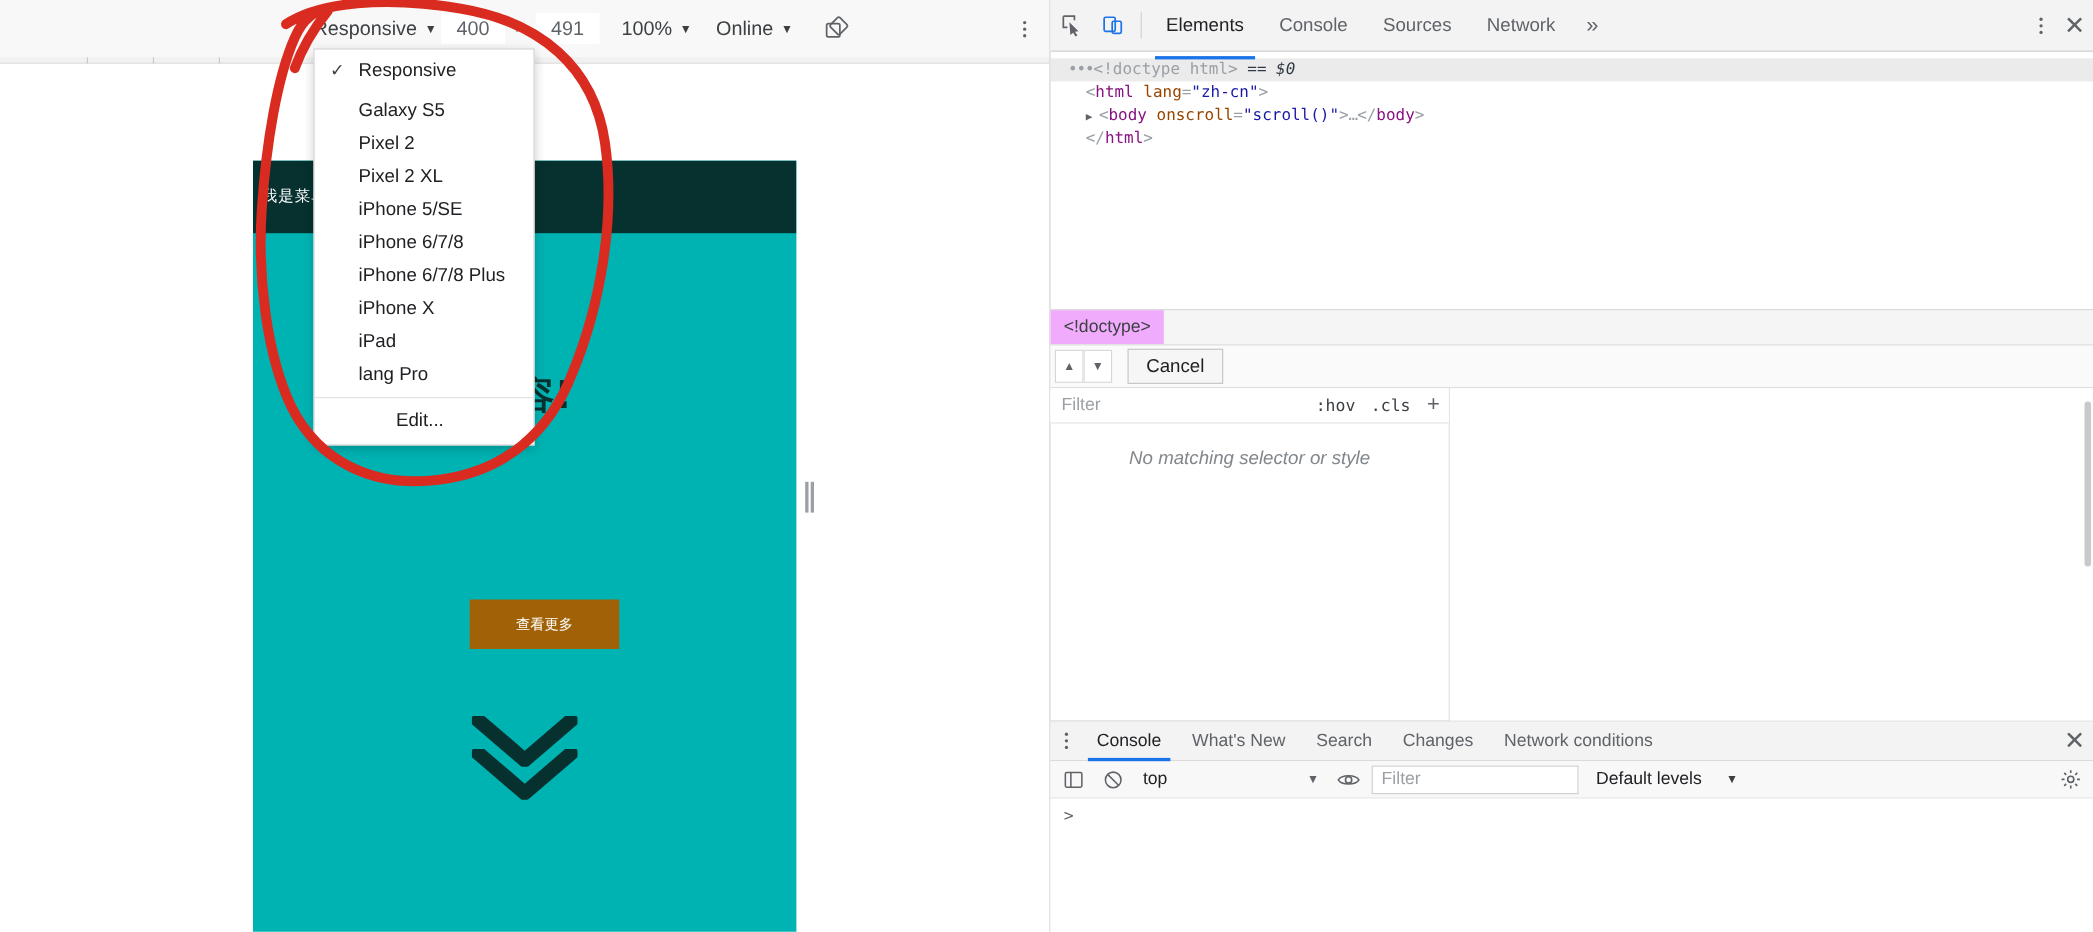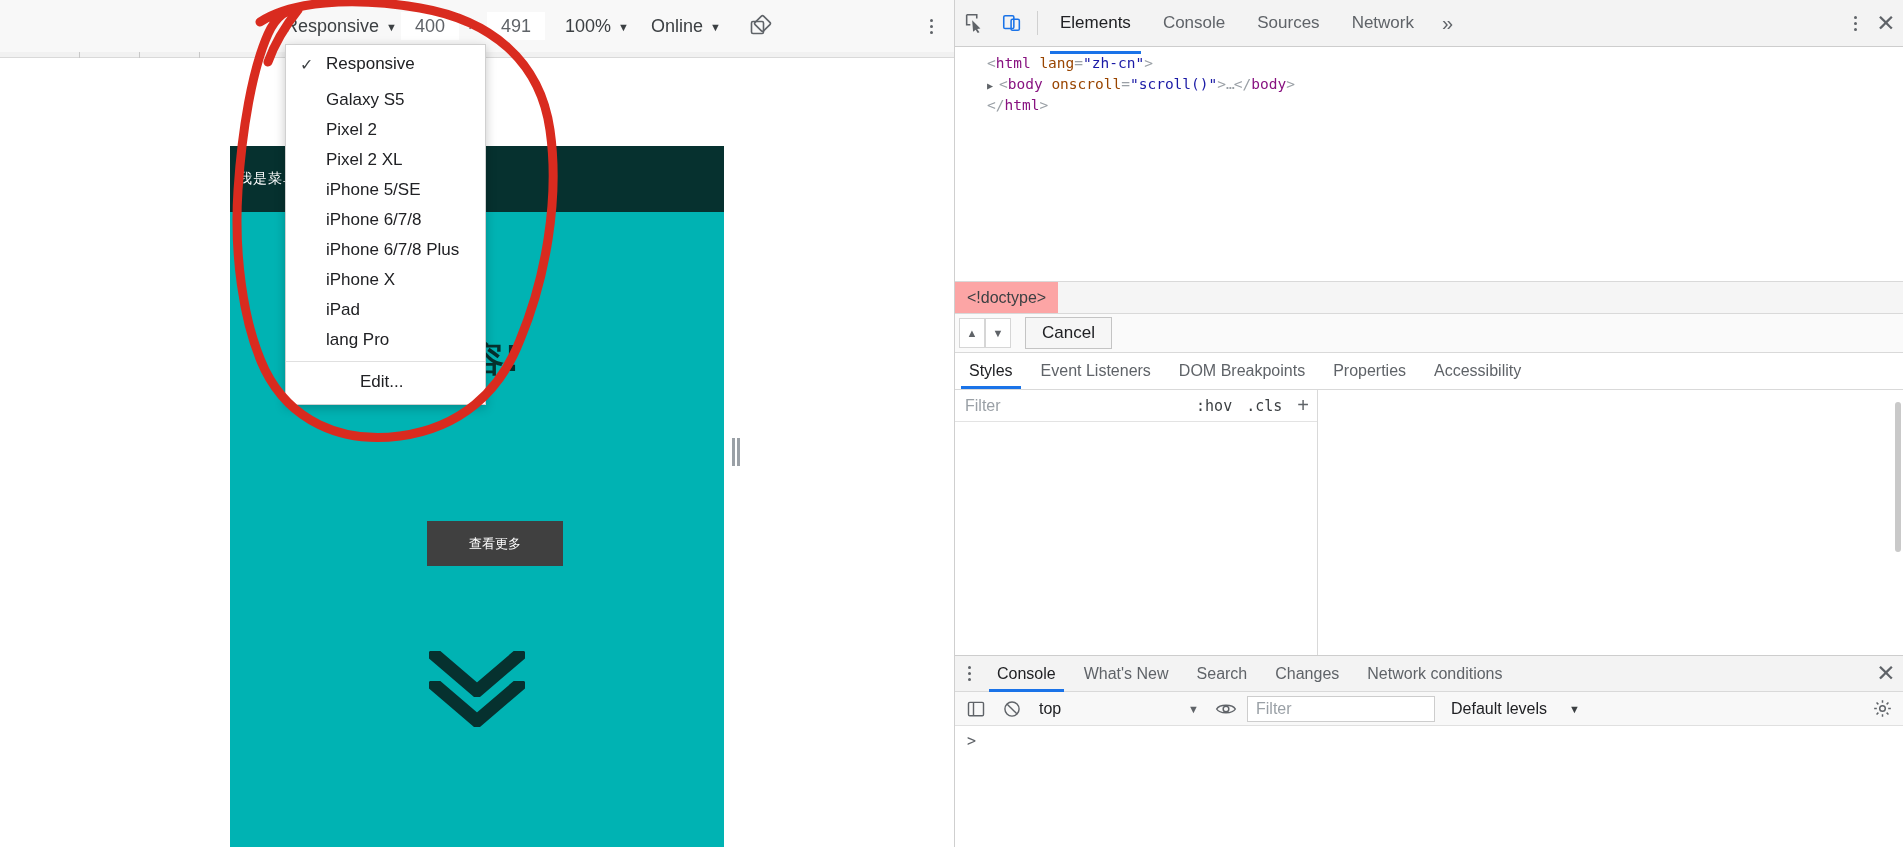--- a/index.html
+++ b/index.html
@@ -64,22 +64,22 @@
   .phone-menu-label {
     color: #ffffff; font-size: 14px; padding-left: 8px; letter-spacing: 1px;
     font-family: "DejaVu Sans", sans-serif;
   }
   .phone-hero-text {
     position: absolute; left: 0; top: 190px; width: 494px; text-align: center;
     color: #06312f; font-size: 35px; font-weight: bold;
     font-family: "DejaVu Sans", sans-serif;
   }
   .phone-cta {
-    position: absolute; left: 197px; top: 375px; width: 136px; height: 45px;
-    background: #404040; color: #ffffff; font-size: 13px;
+    position: absolute; left: 197px; top: 399px; width: 136px; height: 45px;
+    background: #a16207; color: #ffffff; font-size: 13px;
     display: flex; align-items: center; justify-content: center;
     font-family: Liberation Sans, sans-serif;
     border: none; cursor: pointer;
   }
   .phone-chevrons {
     position: absolute; left: 0; top: 505px; width: 494px;
     display: flex; flex-direction: column; align-items: center; gap: 0px;
   }
 
   
@@ -153,21 +153,21 @@
   .punct { color: #9aa0a6; }
   .eq0 { color: #303942; font-style: italic; }
 
   
   .breadcrumb {
     flex: 0 0 31px; background: #f5f5f5; border-top: 1px solid #d9d9d9;
     display: flex; align-items: center;
   }
   .bc-item {
     font-size: 16px; color: #3c4043; padding: 0 12px; height: 31px;
-    display: flex; align-items: center; background: #fca5a5;
+    display: flex; align-items: center; background: #f0abfc;
   }
 
   
   .search-bar {
     flex: 0 0 40px; border-top: 1px solid #d9d9d9; border-bottom: 1px solid #d9d9d9;
     display: flex; align-items: center; padding: 0 4px; background: #fafafa;
   }
   .search-input {
     flex: 1 1 auto; height: 30px; border: 1px solid #bdbdbd; background: #fff;
     font-size: 16px; color: #202124; padding: 0 8px; outline: none;
@@ -374,20 +374,23 @@
         <div class="kebab-v">
             <i></i>
             <i></i>
             <i></i>
           </div>
         <div class="close-x">✕</div>
       </div>
     </div>
 
     <div class="dom-tree">
+      <div class="dom-row selected">
+        <span class="dots">•••</span><span class="punct">&lt;!doctype html&gt;</span> <span class="eq0">== $0</span>
+      </div>
       <div class="dom-row" style="padding-left:32px">
         <span class="punct">&lt;</span><span class="tagp">html</span> <span class="attrn">lang</span><span class="punct">=</span><span class="attrv">"zh-cn"</span><span class="punct">&gt;</span>
       </div>
       <div class="dom-row" style="padding-left:32px">
         <span class="tri">▶</span><span class="punct">&lt;</span><span class="tagp">body</span> <span class="attrn">onscroll</span><span class="punct">=</span><span class="attrv">"scroll()"</span><span class="punct">&gt;</span><span class="dots">…</span><span class="punct">&lt;/</span><span class="tagp">body</span><span class="punct">&gt;</span>
       </div>
       <div class="dom-row" style="padding-left:32px">
         <span class="punct">&lt;/</span><span class="tagp">html</span><span class="punct">&gt;</span>
       </div>
     </div>
@@ -395,36 +398,30 @@
     <div class="breadcrumb">
       <div class="bc-item">&lt;!doctype&gt;</div>
     </div>
 
     <div class="search-bar">
       <div class="arrow-btn">▲</div>
       <div class="arrow-btn">▼</div>
       <div class="cancel-btn">Cancel</div>
     </div>
 
-    <div class="styles-tabs">
-      <div class="st-tab active">Styles</div>
-      <div class="st-tab">Event Listeners</div>
-      <div class="st-tab">DOM Breakpoints</div>
-      <div class="st-tab">Properties</div>
-      <div class="st-tab">Accessibility</div>
-    </div>
 
     <div class="styles-body">
       <div class="styles-left">
         <div class="filter-row">
           <input class="filter-input" placeholder="Filter" style="">
           <span class="hov-btn">:hov</span>
           <span class="hov-btn">.cls</span>
           <span class="plus-btn">+</span>
         </div>
+        <div class="no-match">No matching selector or style</div>
       </div>
       <div class="styles-right">
         <div class="side-scroll"></div>
       </div>
     </div>
 
     <div class="drawer">
       <div class="drawer-tabs">
         <div class="kebab-v">
             <i></i>

